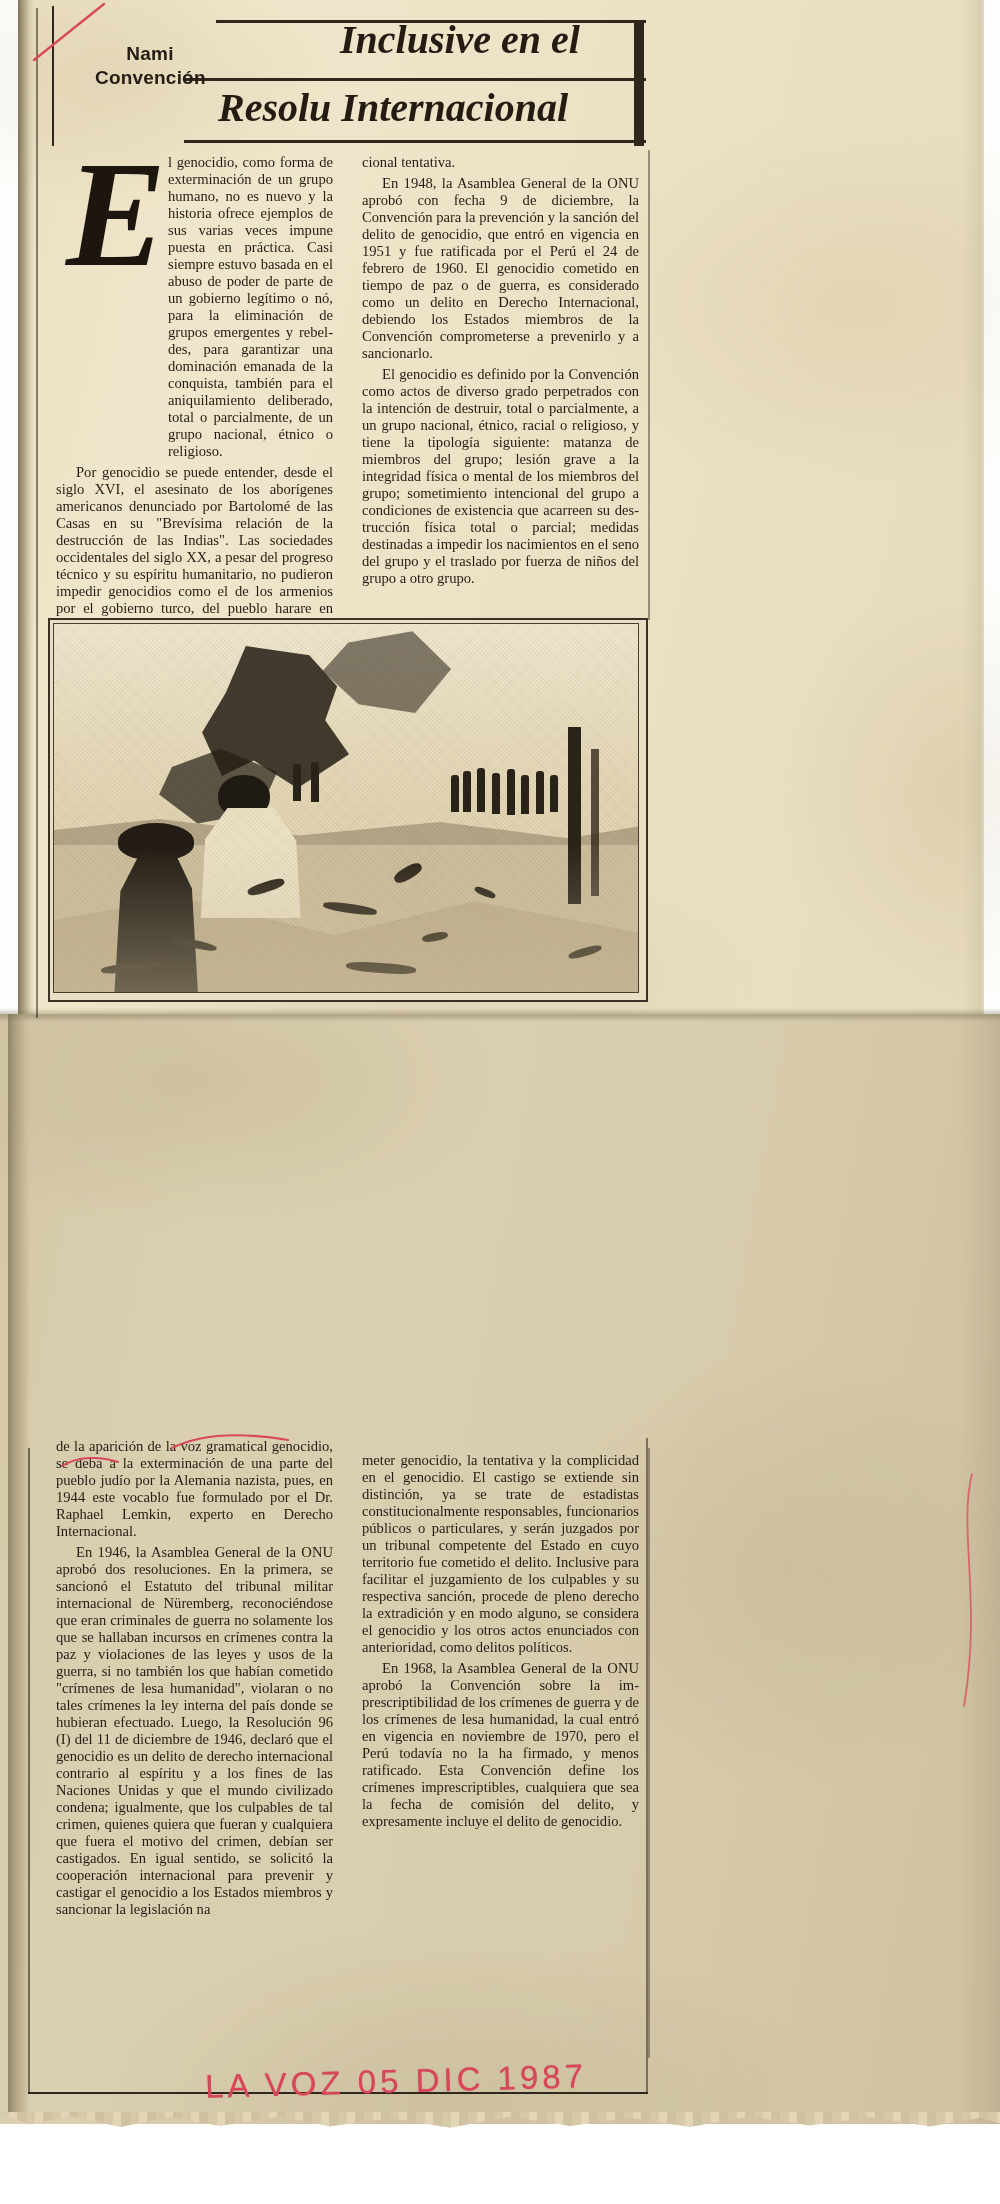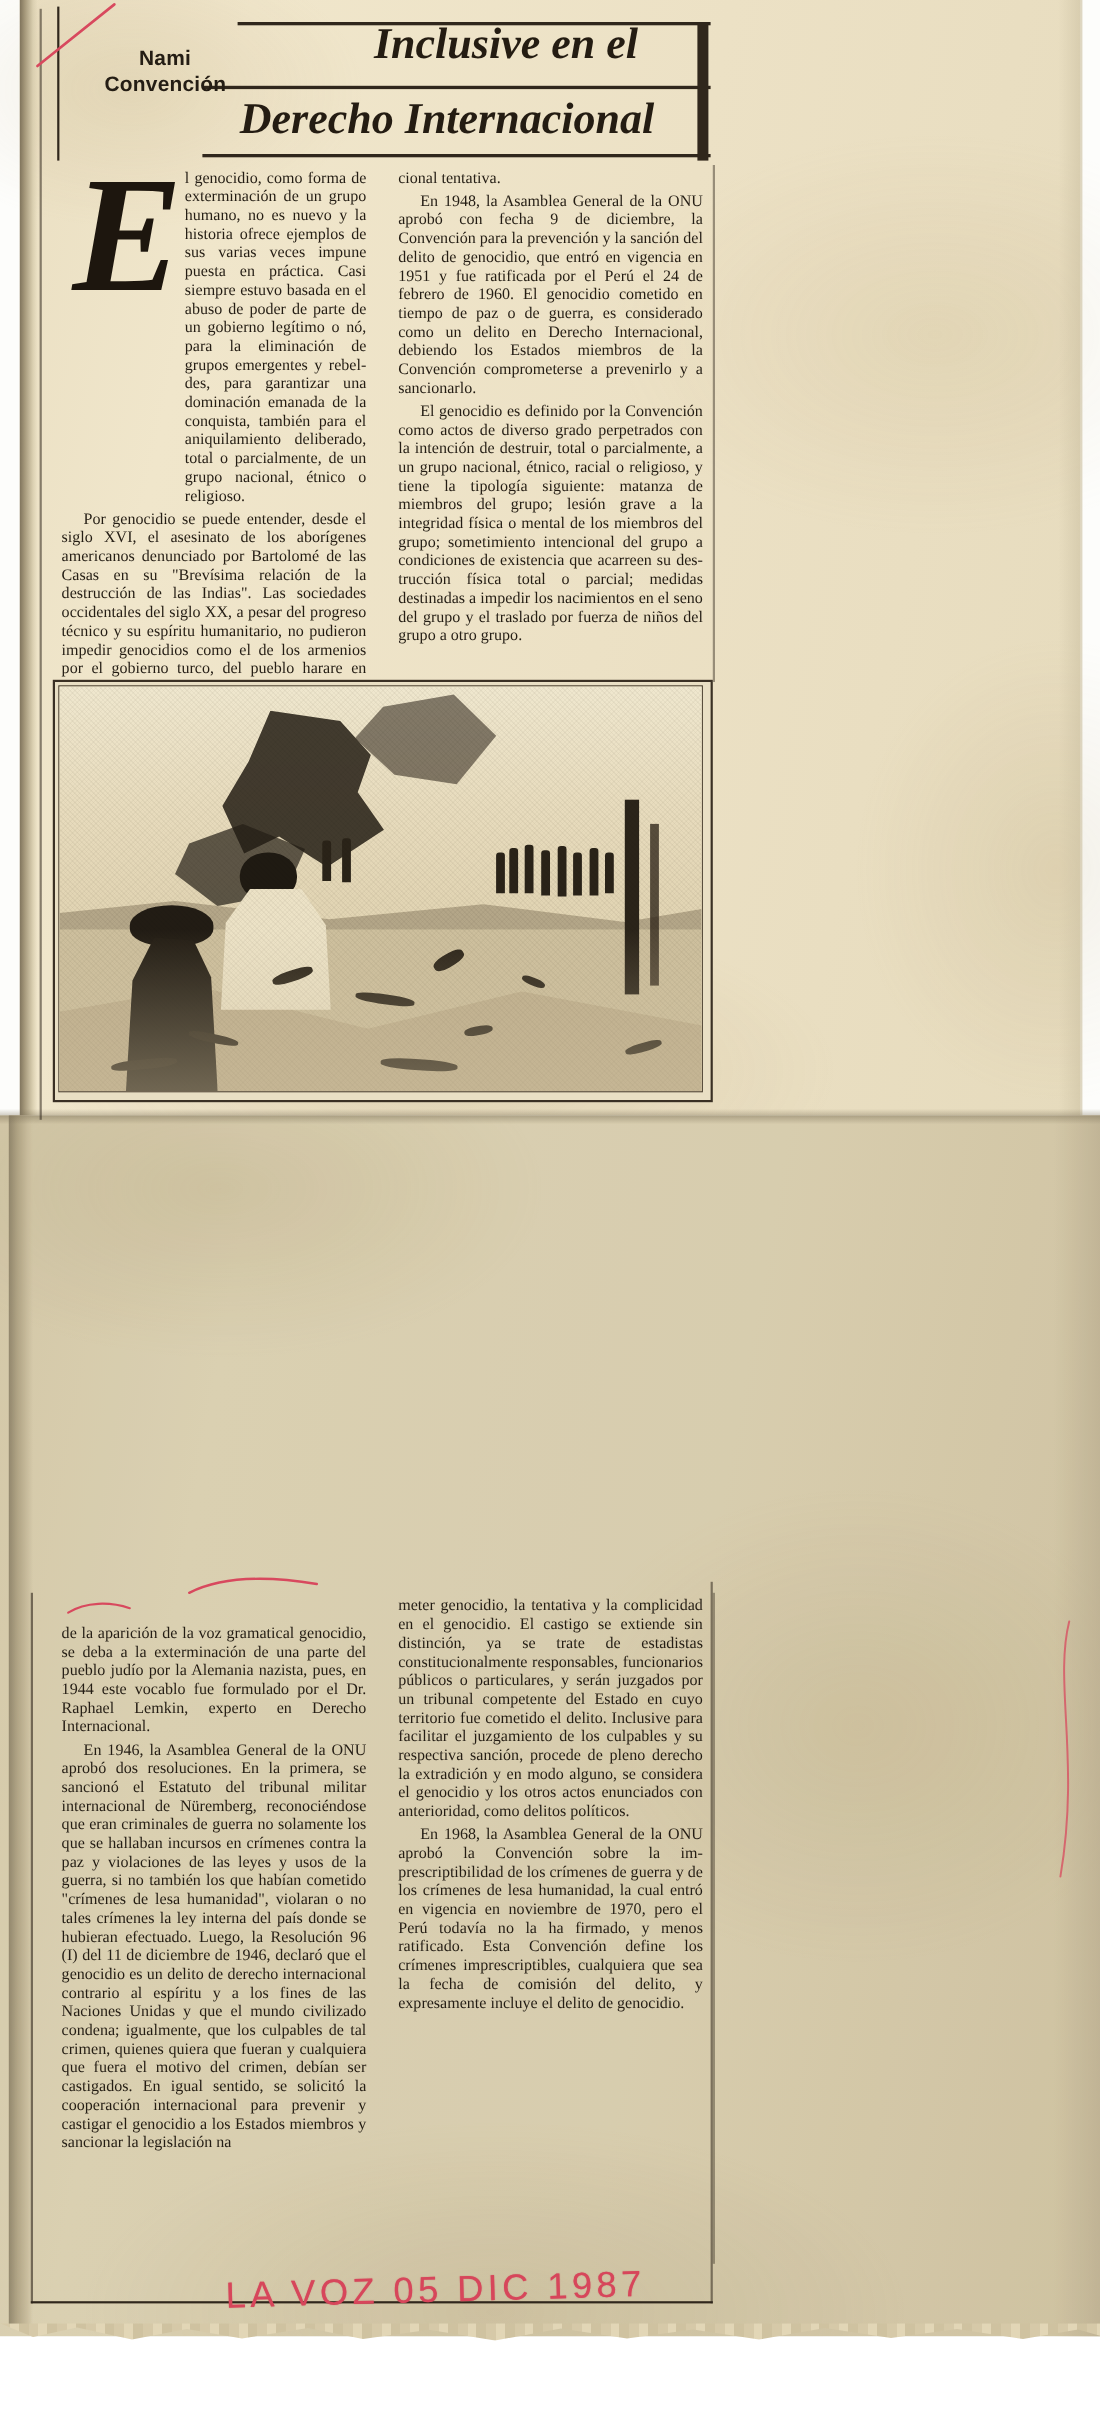--- a/index.html
+++ b/index.html
@@ -73,21 +73,21 @@
 
   
   .col{position:absolute;font-family:"Liberation Serif",serif;
      font-size:14.6px;line-height:17.0px;color:#241d14;text-align:justify;
      text-justify:inter-word;hyphens:manual;}
   .col p{margin:4px;text-indent:20px;}
   .col p.first{text-indent:0;}
 
   #c1{left:52px;top:150px;width:285px;}
   #c2{left:358px;top:150px;width:285px;}
-  #c3{left:52px;top:1473px;width:285px;}
+  #c3{left:52px;top:1434px;width:285px;}
   #c4{left:358px;top:1448px;width:285px;}
 
   
   #dropcap{position:absolute;left:62px;top:158px;width:108px;height:112px;
      font-family:"Liberation Serif",serif;font-style:italic;font-weight:700;
      font-size:150px;line-height:112px;color:#1d160e;text-align:center;}
   #c1 p.first{padding-left:112px;min-height:108px;}
 
   
   #photo-frame{position:absolute;left:48px;top:618px;width:596px;height:380px;
@@ -175,21 +175,21 @@
   <div class="rule" style="left:648px;top:1448px;width:1.6px;height:610px;opacity:.40;"></div>
   <div class="rule" style="left:28px;top:1448px;width:2px;height:646px;opacity:.6;"></div>
   <div class="rule" style="left:646px;top:1438px;width:2px;height:656px;opacity:.55;"></div>
   <div class="rule" style="left:28px;top:2092px;width:620px;height:2.4px;"></div>
 
   <div id="byline">
     <div>Nami</div>
     <div>Convención</div>
   </div>
   <div id="headline1">Inclusive en el</div>
-  <div id="headline2">Derecho Internacional</div>
+  <div id="headline2">Resolu Internacional</div>
 
   <div id="dropcap">E</div>
   <div class="col" id="c1">
     <p class="first">l genocidio, como for­ma de exterminación de un grupo humano, no es nuevo y la his­toria ofrece ejemplos de sus varias veces im­pune puesta en práctica. Casi siempre es­tuvo basada en el abuso de poder de parte de un gobierno legítimo o nó, para la eli­minación de grupos emergentes y rebel­des, para garantizar una dominación ema­nada de la conquista, también para el ani­quilamiento deliberado, total o parcial­mente, de un grupo nacional, étnico o religioso.</p>
     <p>Por genocidio se puede entender, desde el siglo XVI, el asesinato de los aboríge­nes americanos denunciado por Bartolo­mé de las Casas en su "Brevísima rela­ción de la destrucción de las Indias". Las sociedades occidentales del siglo XX, a pesar del progreso técnico y su espíritu humanitario, no pudieron impedir genoci­dios como el de los armenios por el go­bierno turco, del pueblo harare en Nami­bia, de los árabes durante la dominación francesa en Argelia, o de los judios duran­te la segunda guerra mundial. Y, la lista podría ser muy exhaustiva.</p>
     <p>Tal vez el antecedente más inmediato</p>
   </div>
   <div class="col" id="c2">
     <p class="first">cional tentativa.</p>
     <p>En 1948, la Asamblea General de la ONU aprobó con fecha 9 de diciembre, la Convención para la prevención y la san­ción del delito de genocidio, que entró en vigencia en 1951 y fue ratificada por el Perú el 24 de febrero de 1960. El genoci­dio cometido en tiempo de paz o de gue­rra, es considerado como un delito en De­recho Internacional, debiendo los Estados miembros de la Convención comprometer­se a prevenirlo y a sancionarlo.</p>

